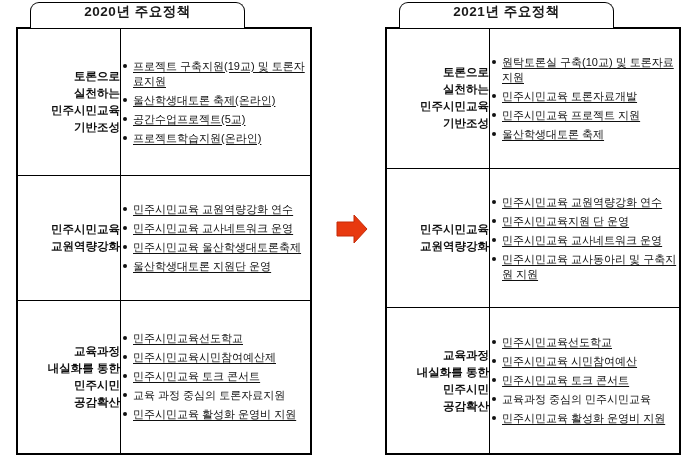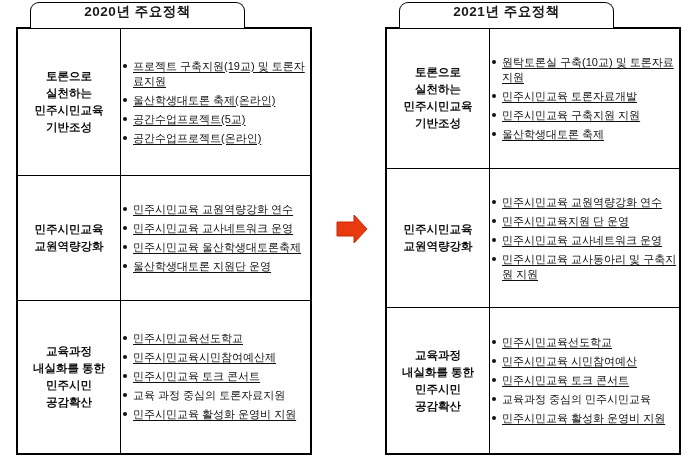--- a/index.html
+++ b/index.html
@@ -70,21 +70,21 @@
     border-collapse: collapse;
     table-layout: fixed;
   }
   .tbl td {
     border: 1px solid #000000;
     vertical-align: middle;
     padding: 0;
   }
   .cat-cell {
     width: 102px;
-    text-align: center;
+    text-align: right;
     font-size: 11.5px;
     font-weight: bold;
     line-height: 17px;
     color: #111111;
     padding: 2px 4px;
   }
   .items-cell {
     padding: 6px 6px 6px 8px;
   }
   ul.items {
@@ -142,21 +142,21 @@
             <div>토론으로</div>
             <div>실천하는</div>
             <div>민주시민교육</div>
             <div>기반조성</div>
           </td>
           <td class="items-cell">
             <ul class="items">
               <li><span class="u">프로젝트  구축지원(19교) 및 토론자료지원</span></li>
               <li><span class="u">울산학생대토론  축제(온라인)</span></li>
               <li><span class="u">공간수업프로젝트(5교)</span></li>
-              <li><span class="u">공간수업프로젝트(온라인)</span></li>
+              <li><span class="u">프로젝트학습지원(온라인)</span></li>
             </ul>
           </td>
         </tr>
         <tr>
           <td class="cat-cell">
             <div>민주시민교육</div>
             <div>교원역량강화</div>
           </td>
           <td class="items-cell">
             <ul class="items">
@@ -206,21 +206,21 @@
           <td class="cat-cell">
             <div>토론으로</div>
             <div>실천하는</div>
             <div>민주시민교육</div>
             <div>기반조성</div>
           </td>
           <td class="items-cell">
             <ul class="items">
               <li><span class="u">원탁토론실  구축(10교) 및 토론자료지원</span></li>
               <li><span class="u">민주시민교육 토론자료개발</span></li>
-              <li><span class="u">민주시민교육 구축지원 지원</span></li>
+              <li><span class="u">민주시민교육 프로젝트 지원</span></li>
               <li><span class="u">울산학생대토론 축제</span></li>
             </ul>
           </td>
         </tr>
         <tr>
           <td class="cat-cell">
             <div>민주시민교육</div>
             <div>교원역량강화</div>
           </td>
           <td class="items-cell">

